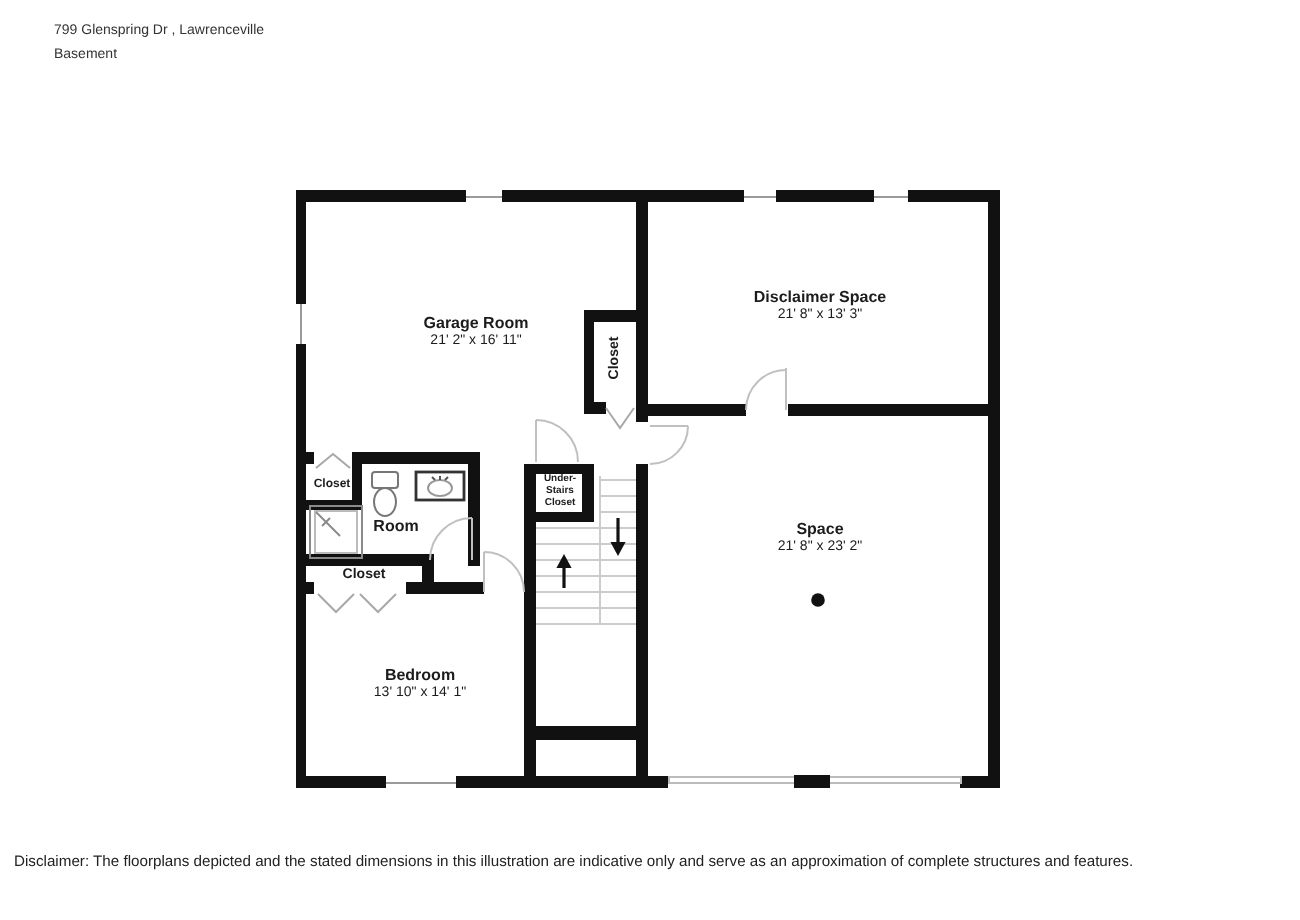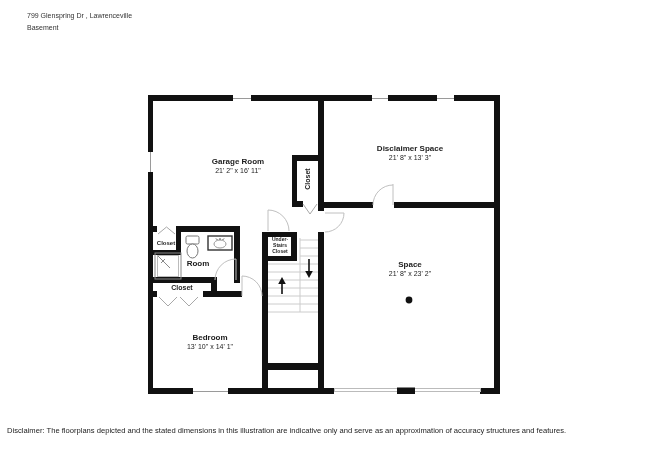--- a/index.html
+++ b/index.html
@@ -205,16 +205,16 @@
     <span class="nm">Closet</span>
   </div>
 
   <div class="lbl tiny" style="left:280px;top:246px">
     <span style="display:block">Under-</span>
     <span style="display:block">Stairs</span>
     <span style="display:block">Closet</span>
   </div>
 
   <div id="disclaimer">
-    <div>Disclaimer: The floorplans depicted and the stated dimensions in this illustration are indicative only and serve as an approximation of accuracy structures and features.</div>
+    <div>Disclaimer: The floorplans depicted and the stated dimensions in this illustration are indicative only and serve as an approximation of complete structures and features.</div>
   </div>
 
 </div>
 
 </body></html>

